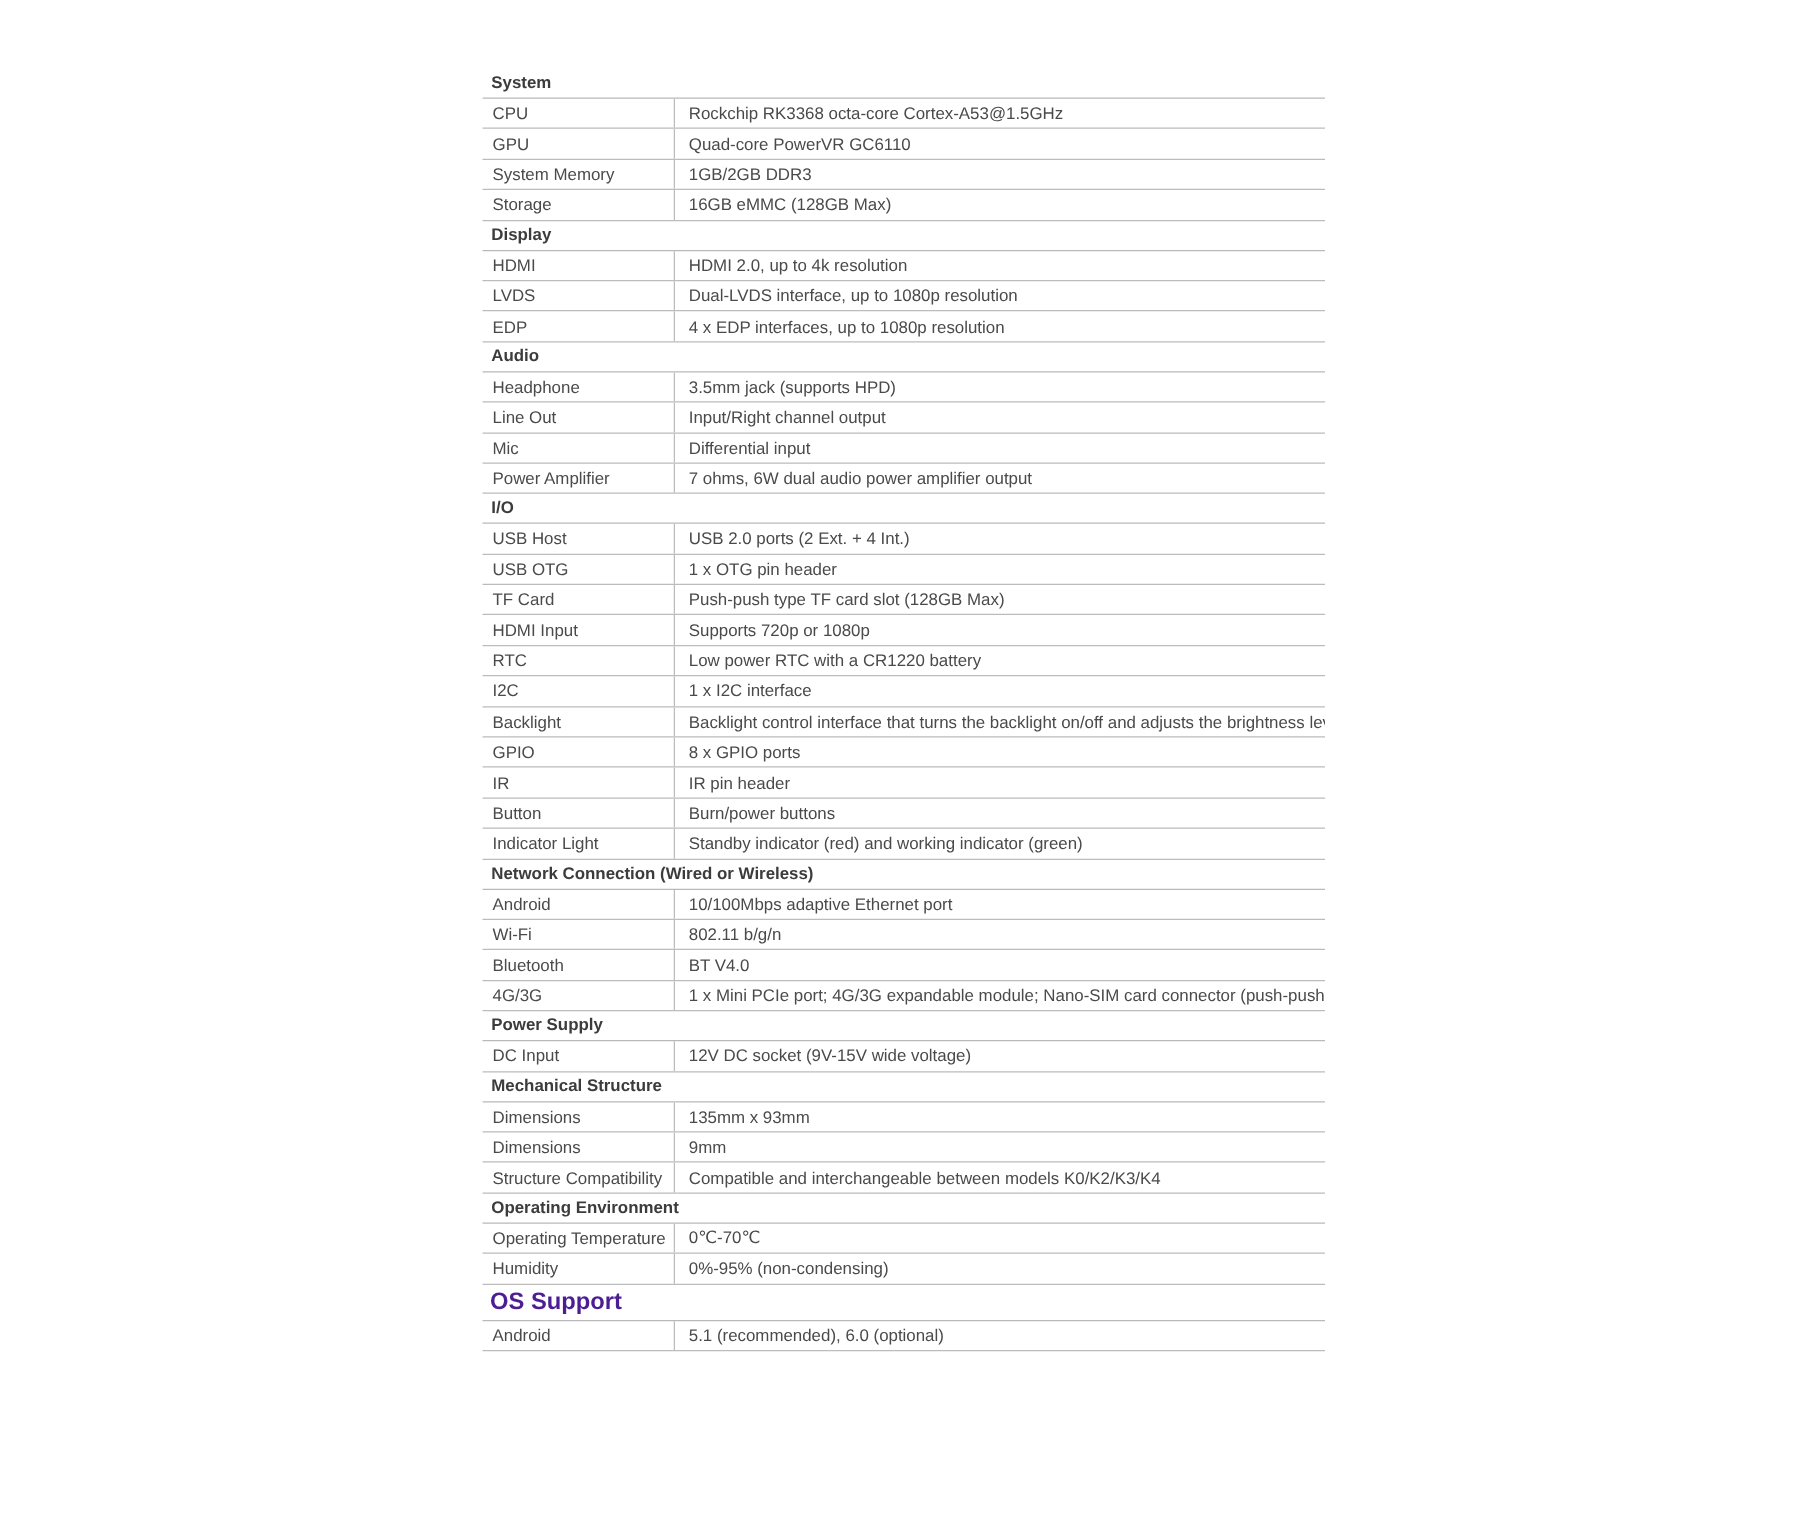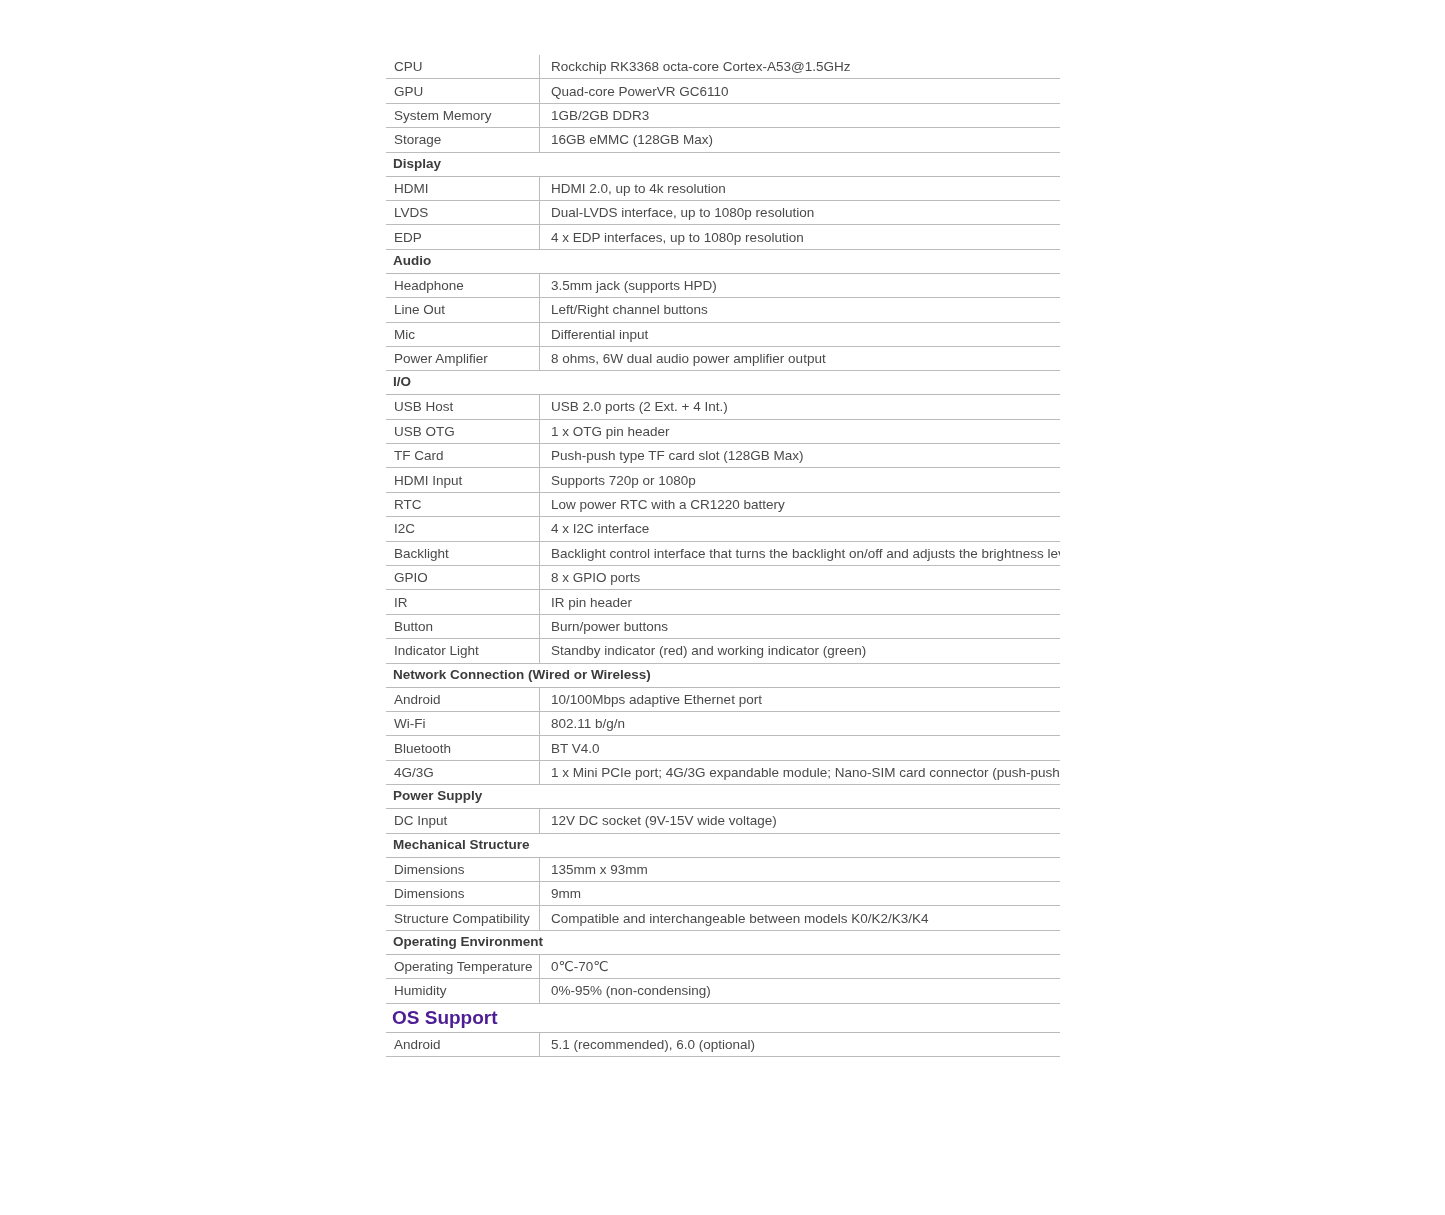--- a/index.html
+++ b/index.html
@@ -61,20 +61,21 @@
   }
   .cell.value {
     flex: 1 1 auto;
     padding-left: 11px;
   }
 </style>
 </head>
 <body>
 
 <div class="spec-table">
+    <div class="sec-header">System</div>
     <div class="row">
       <div class="cell label">CPU</div>
       <div class="cell value">Rockchip RK3368 octa-core Cortex-A53@1.5GHz</div>
     </div>
     <div class="row">
       <div class="cell label">GPU</div>
       <div class="cell value">Quad-core PowerVR GC6110</div>
     </div>
     <div class="row">
       <div class="cell label">System Memory</div>
@@ -97,29 +98,29 @@
       <div class="cell label">EDP</div>
       <div class="cell value">4 x EDP interfaces, up to 1080p resolution</div>
     </div>
     <div class="sec-header">Audio</div>
     <div class="row">
       <div class="cell label">Headphone</div>
       <div class="cell value">3.5mm jack (supports HPD)</div>
     </div>
     <div class="row">
       <div class="cell label">Line Out</div>
-      <div class="cell value">Left/Right channel buttons</div>
+      <div class="cell value">Input/Right channel output</div>
     </div>
     <div class="row">
       <div class="cell label">Mic</div>
       <div class="cell value">Differential input</div>
     </div>
     <div class="row">
       <div class="cell label">Power Amplifier</div>
-      <div class="cell value">8 ohms, 6W dual audio power amplifier output</div>
+      <div class="cell value">7 ohms, 6W dual audio power amplifier output</div>
     </div>
     <div class="sec-header">I/O</div>
     <div class="row">
       <div class="cell label">USB Host</div>
       <div class="cell value">USB 2.0 ports (2 Ext. + 4 Int.)</div>
     </div>
     <div class="row">
       <div class="cell label">USB OTG</div>
       <div class="cell value">1 x OTG pin header</div>
     </div>
@@ -130,21 +131,21 @@
     <div class="row">
       <div class="cell label">HDMI Input</div>
       <div class="cell value">Supports 720p or 1080p</div>
     </div>
     <div class="row">
       <div class="cell label">RTC</div>
       <div class="cell value">Low power RTC with a CR1220 battery</div>
     </div>
     <div class="row">
       <div class="cell label">I2C</div>
-      <div class="cell value">4 x I2C interface</div>
+      <div class="cell value">1 x I2C interface</div>
     </div>
     <div class="row">
       <div class="cell label">Backlight</div>
       <div class="cell value">Backlight control interface that turns the backlight on/off and adjusts the brightness level</div>
     </div>
     <div class="row">
       <div class="cell label">GPIO</div>
       <div class="cell value">8 x GPIO ports</div>
     </div>
     <div class="row">

